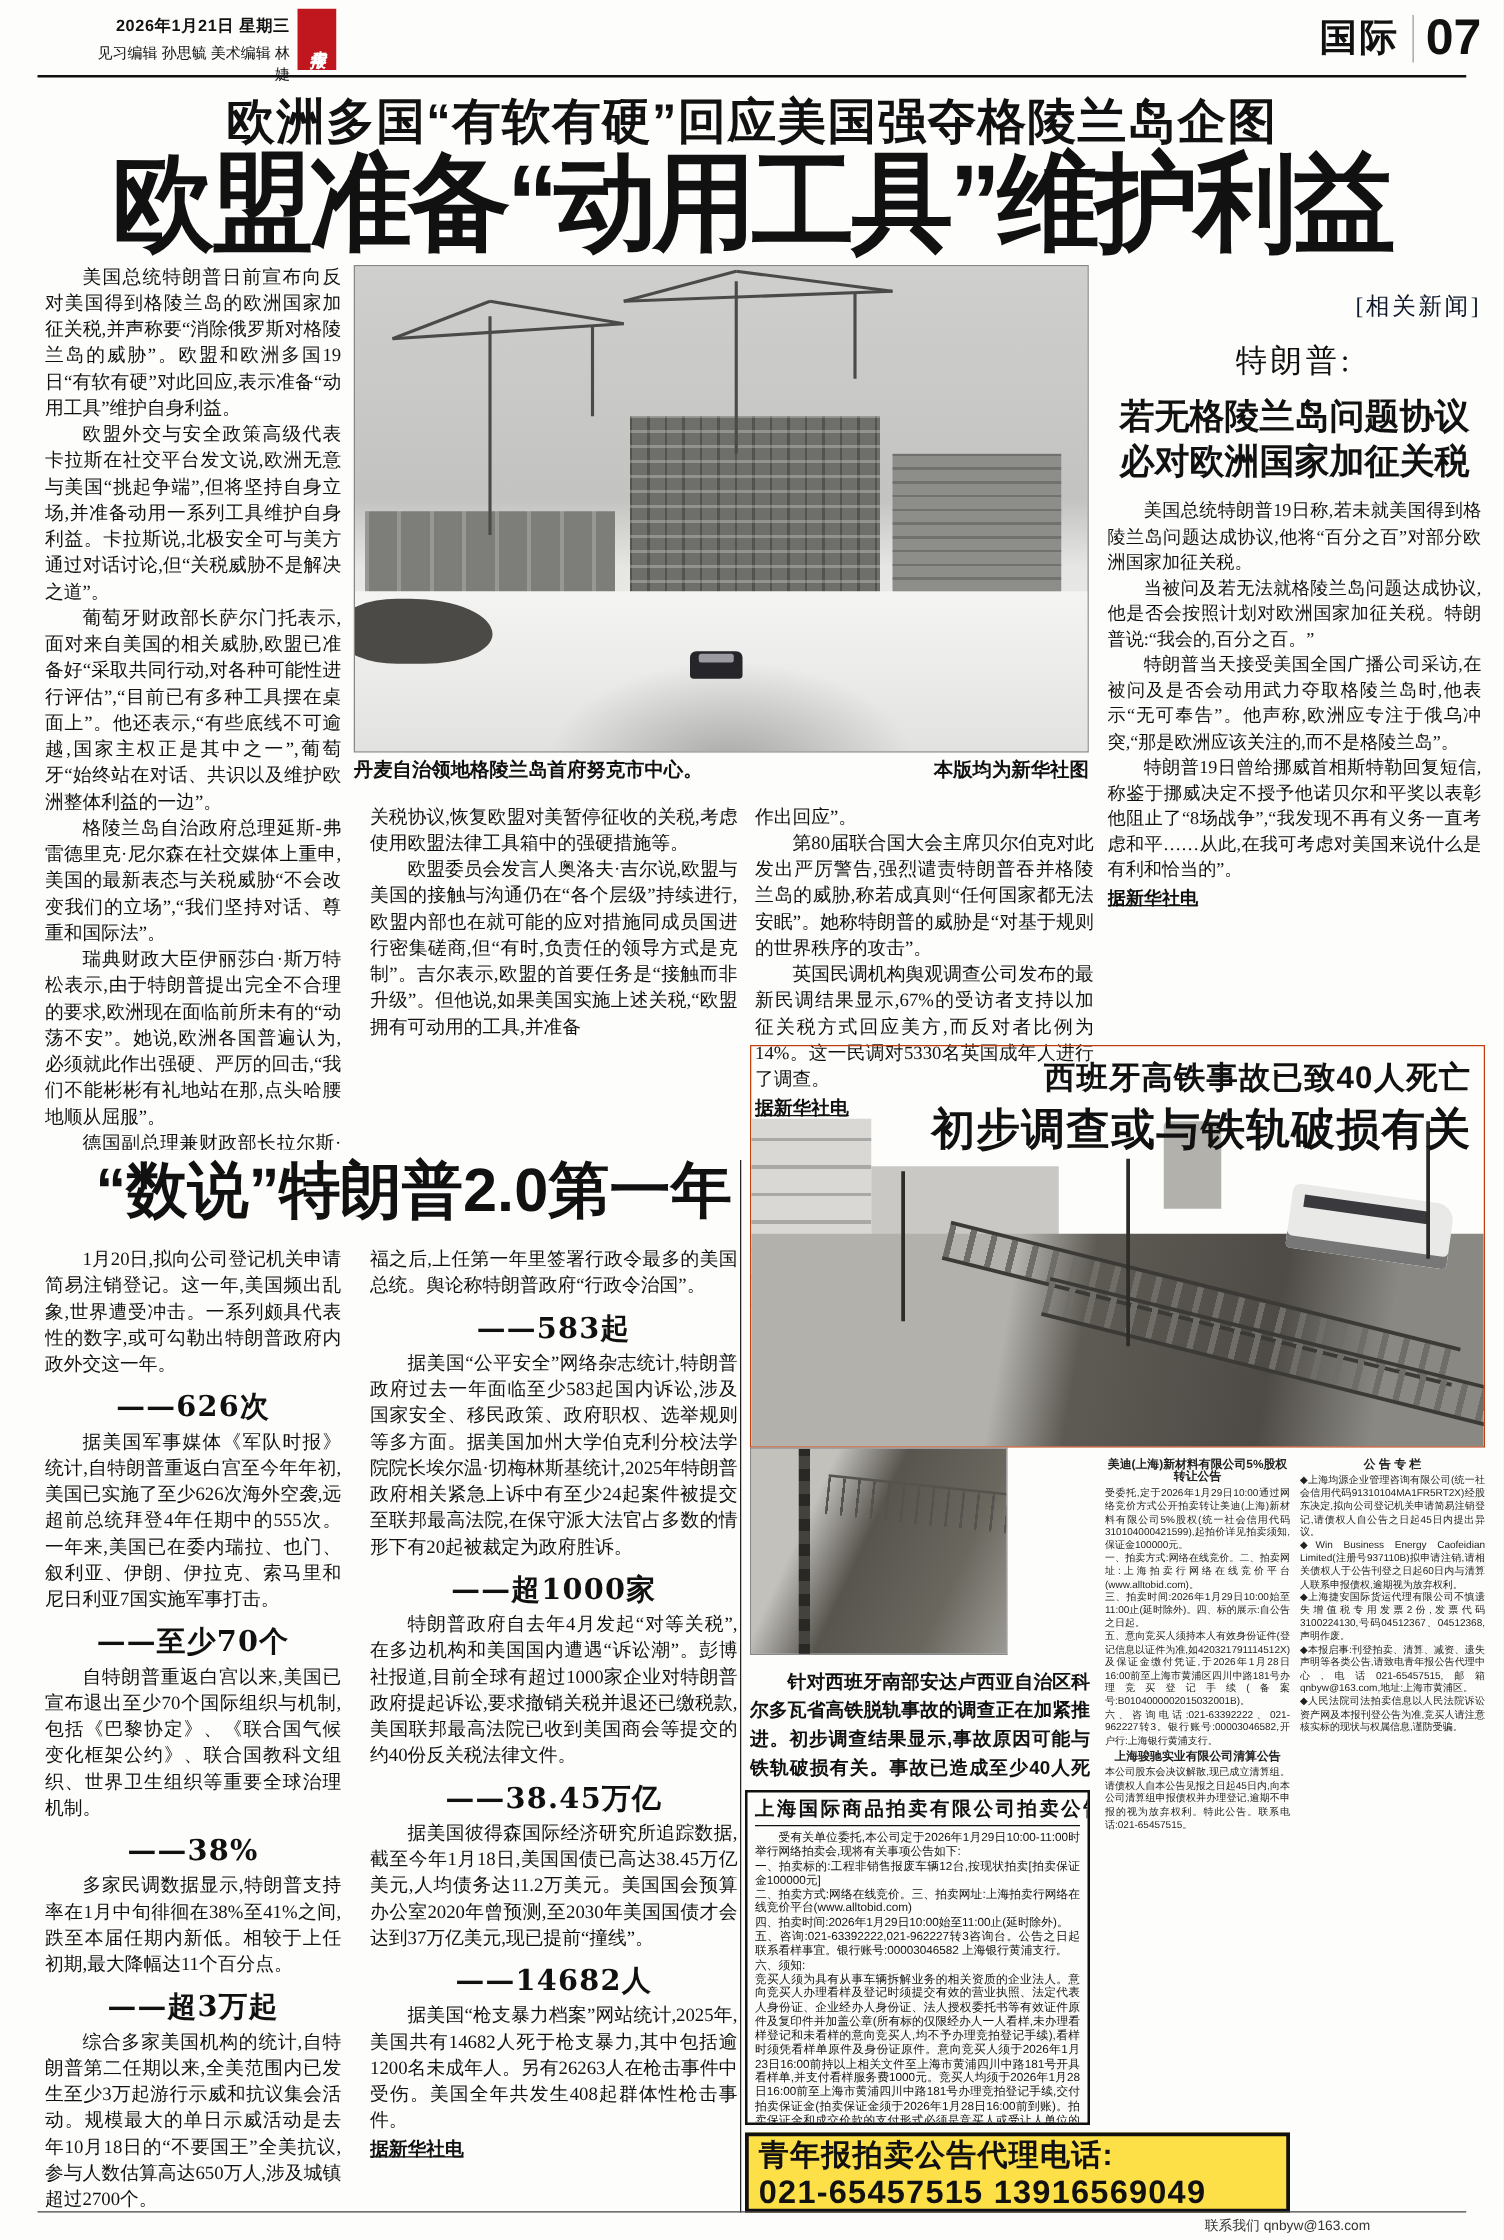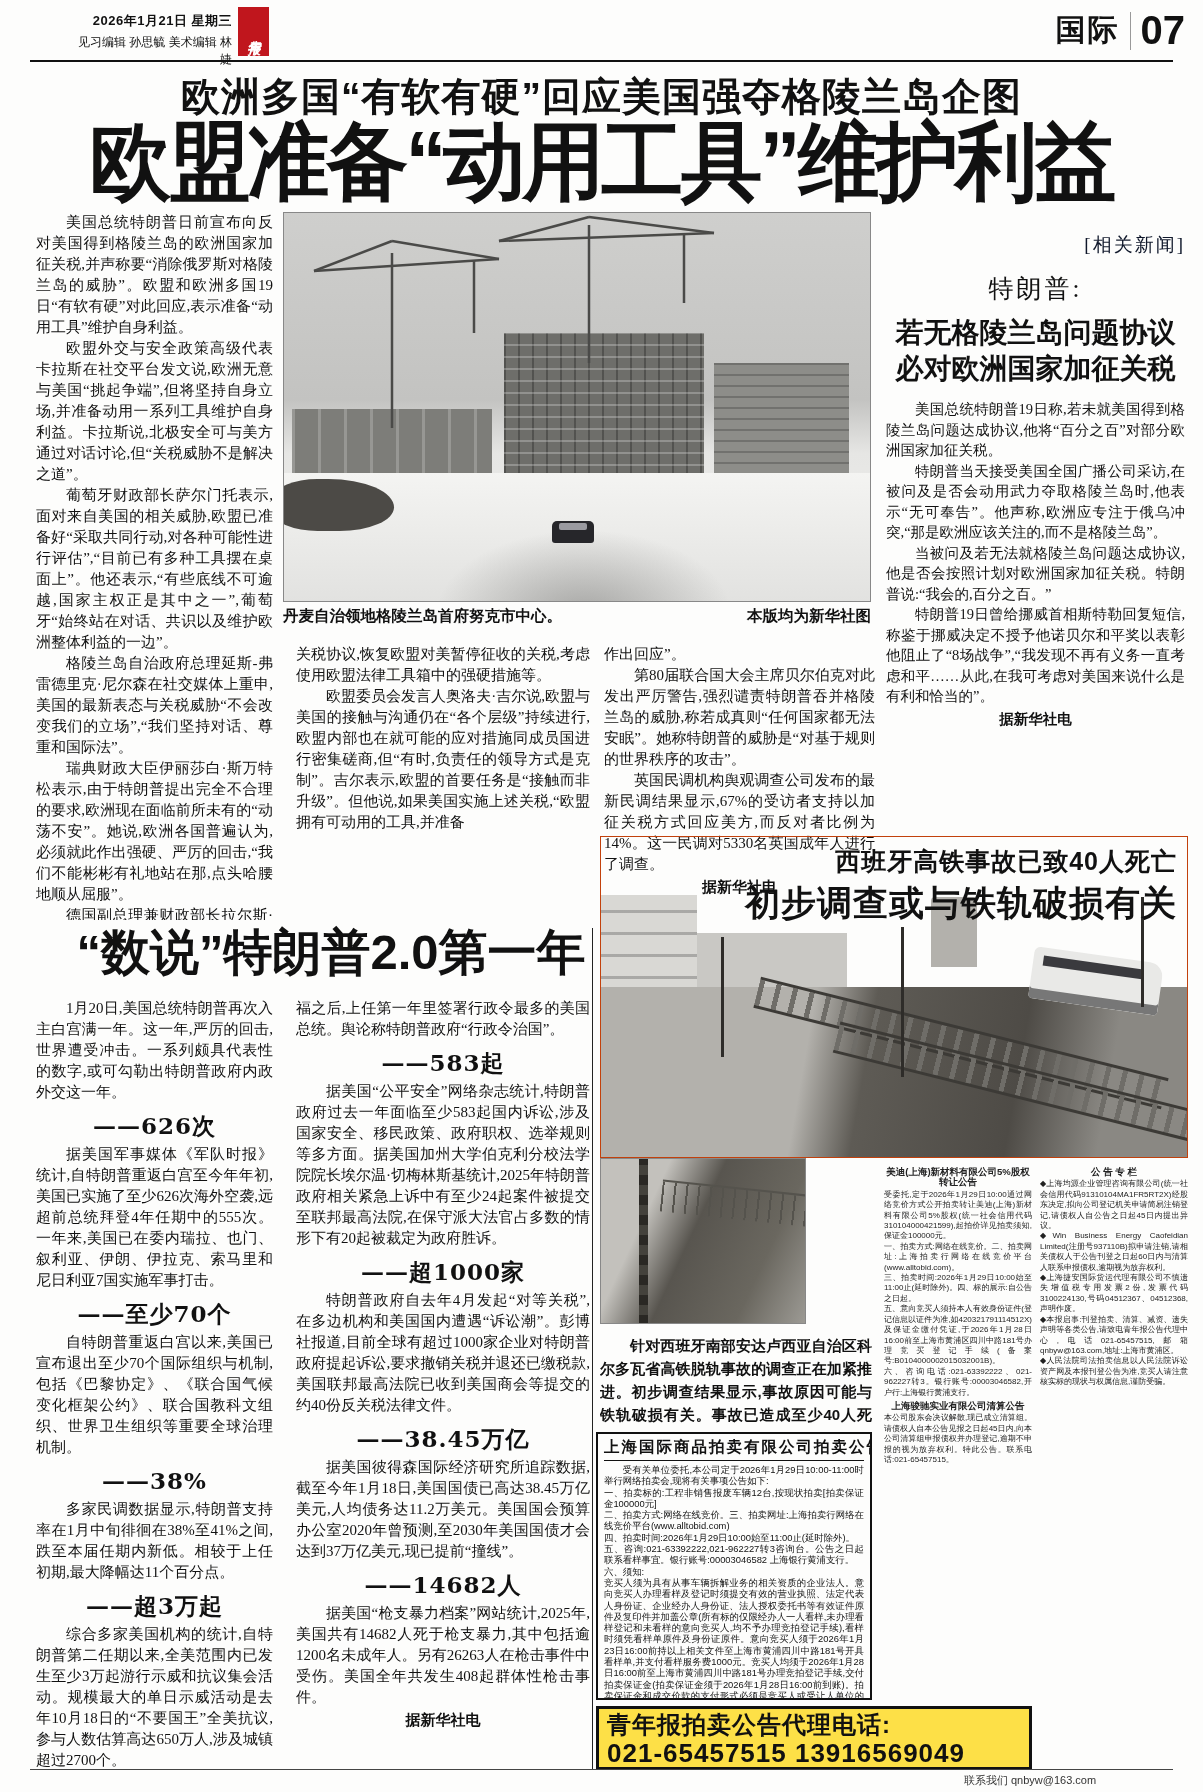--- a/index.html
+++ b/index.html
@@ -24,21 +24,21 @@
   
   .kicker{left:40px;top:70px;width:1123px;text-align:center;font-family:"Liberation Sans","DejaVu Sans",sans-serif;
           font-size:39px;font-weight:800;letter-spacing:1px;white-space:nowrap;}
   .mainhead{left:20px;top:108px;width:1163px;text-align:center;font-family:"Liberation Sans","DejaVu Sans",sans-serif;
           font-size:82px;font-weight:900;letter-spacing:-3px;white-space:nowrap;transform:scaleY(1.04);}
 
   
   .bodytext{font-size:15px;line-height:21px;overflow:hidden;}
   .bodytext .li-p{text-indent:2em;text-align:justify;margin:0;}
   .bodytext .li-c{text-align:justify;margin:0;}
-  .bodytext .li-s{text-align:center;font-weight:bold;margin-top:2px;}
+  .bodytext .li-s{text-align:left;font-weight:bold;margin-top:2px;text-decoration:underline;}
   .kai{font-size:14.5px;line-height:20.5px;}
 
   .col-l1{left:36px;top:212px;width:237px;height:708px;}
   .col-l2{left:296px;top:644px;width:294px;height:278px;}
   .col-l3{left:604px;top:644px;width:271px;height:278px;}
 
   
   .gl-photo{left:283px;top:212px;width:588px;height:390px;border:1px solid #888;box-sizing:border-box;
             background:linear-gradient(#cfcfcd 0%,#c3c3c1 48%,#e6e6e4 62%,#f0f0ee 100%);overflow:hidden;}
   .gl-bld-main{position:absolute;left:220px;top:120px;width:200px;height:145px;background:#6e6e6a;
@@ -201,30 +201,30 @@
 
   <div class="abs sidebar">
     <div class="rel-tag">[相关新闻]</div>
     <div class="rel-kicker">特朗普:</div>
     <div class="rel-title">
       <div>若无格陵兰岛问题协议</div>
       <div>必对欧洲国家加征关税</div>
     </div>
     <div class="bodytext kai">
         <p class="li-p">美国总统特朗普19日称,若未就美国得到格陵兰岛问题达成协议,他将“百分之百”对部分欧洲国家加征关税。</p>
+        <p class="li-p">当被问及若无法就格陵兰岛问题达成协议,他是否会按照计划对欧洲国家加征关税。特朗普说:“我会的,百分之百。”</p>
         <p class="li-p">特朗普当天接受美国全国广播公司采访,在被问及是否会动用武力夺取格陵兰岛时,他表示“无可奉告”。他声称,欧洲应专注于俄乌冲突,“那是欧洲应该关注的,而不是格陵兰岛”。</p>
-        <p class="li-p">当被问及若无法就格陵兰岛问题达成协议,他是否会按照计划对欧洲国家加征关税。特朗普说:“我会的,百分之百。”</p>
         <p class="li-p">特朗普19日曾给挪威首相斯特勒回复短信,称鉴于挪威决定不授予他诺贝尔和平奖以表彰他阻止了“8场战争”,“我发现不再有义务一直考虑和平……从此,在我可考虑对美国来说什么是有利和恰当的”。</p>
         <p class="li-s">据新华社电</p>
       </div>
   </div>
 
   <div class="abs ss-title">“数说”特朗普2.0第一年</div>
   <div class="abs bodytext col-s1">
-      <p class="li-p">1月20日,美国总统特朗普再次入主白宫满一年。这一年,严厉的回击,世界遭受冲击。一系列颇具代表性的数字,或可勾勒出特朗普政府内政外交这一年。</p>
+      <p class="li-p">1月20日,拟向公司登记机关申请简易注销登记。这一年,美国频出乱象,世界遭受冲击。一系列颇具代表性的数字,或可勾勒出特朗普政府内政外交这一年。</p>
       <p class="li-h">——626次</p>
       <p class="li-p">据美国军事媒体《军队时报》统计,自特朗普重返白宫至今年年初,美国已实施了至少626次海外空袭,远超前总统拜登4年任期中的555次。一年来,美国已在委内瑞拉、也门、叙利亚、伊朗、伊拉克、索马里和尼日利亚7国实施军事打击。</p>
       <p class="li-h">——至少70个</p>
       <p class="li-p">自特朗普重返白宫以来,美国已宣布退出至少70个国际组织与机制,包括《巴黎协定》、《联合国气候变化框架公约》、联合国教科文组织、世界卫生组织等重要全球治理机制。</p>
       <p class="li-h">——38%</p>
       <p class="li-p">多家民调数据显示,特朗普支持率在1月中旬徘徊在38%至41%之间,跌至本届任期内新低。相较于上任初期,最大降幅达11个百分点。</p>
       <p class="li-h">——超3万起</p>
       <p class="li-p">综合多家美国机构的统计,自特朗普第二任期以来,全美范围内已发生至少3万起游行示威和抗议集会活动。规模最大的单日示威活动是去年10月18日的“不要国王”全美抗议,参与人数估算高达650万人,涉及城镇超过2700个。</p>
     </div>
   <div class="abs bodytext col-s2">

